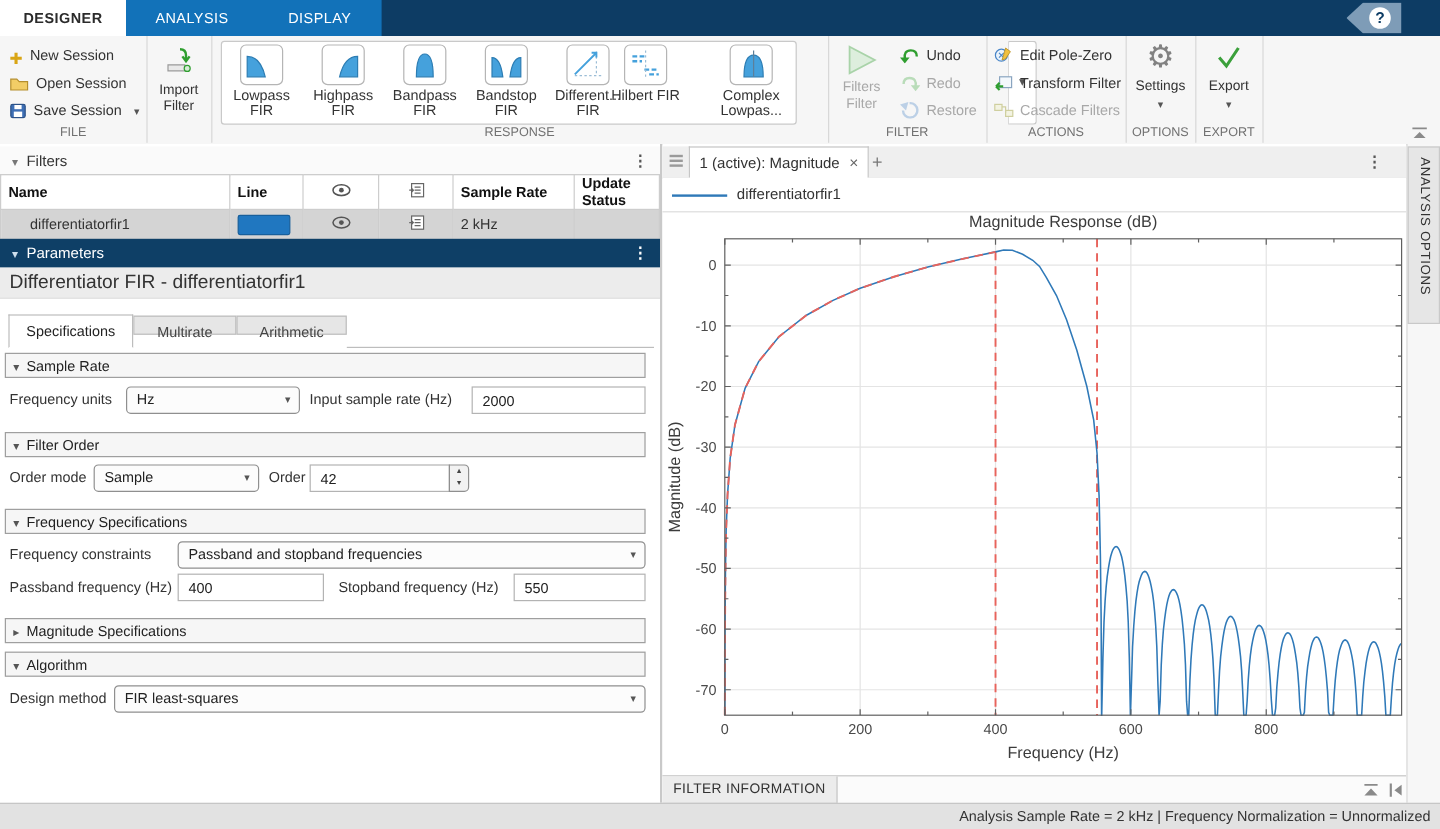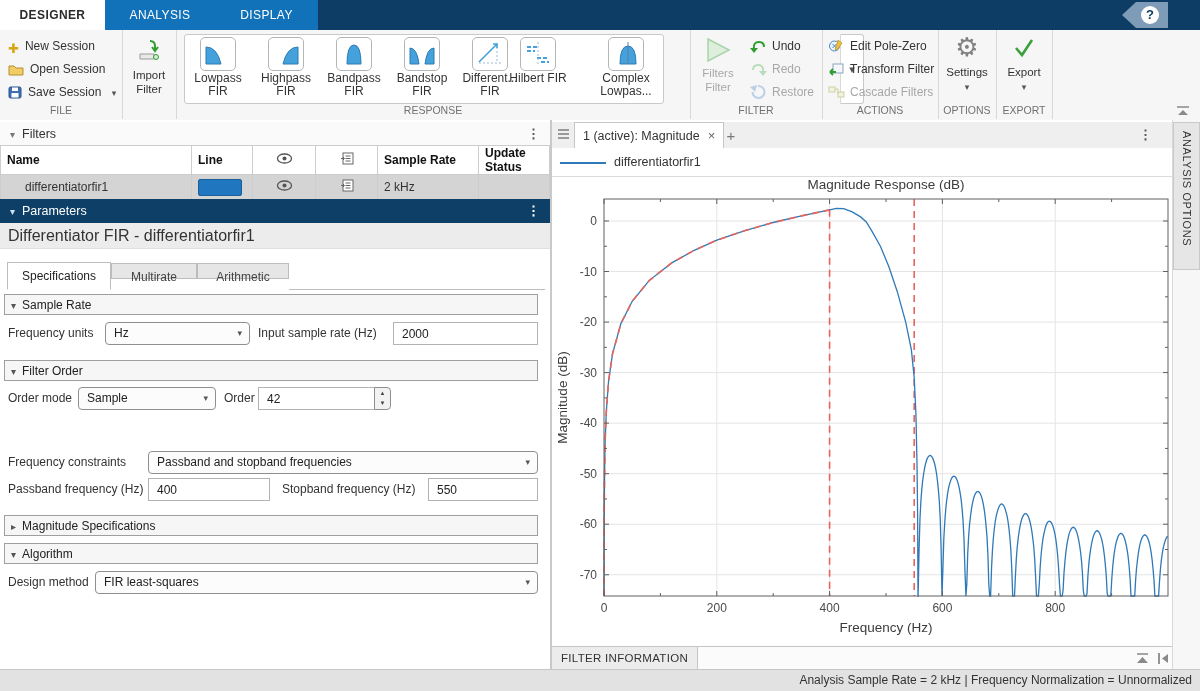--- a/index.html
+++ b/index.html
@@ -374,20 +374,23 @@
   <div class="dd" style="left:78px;top:267px;width:138px;">
     <span>Sample</span><span class="ddc">▾</span>
   </div>
   <div class="lbl" style="left:224px;top:266px;">Order</div>
   <input class="inp" style="left: 258px; top: 267px; width: 117px;" value="42">
   <div class="spinbox" style="left:374px;top:267px;">
     <div>▲</div>
     <div>▼</div>
   </div>
 
+  <div class="sechead" style="top:304px;">
+    <span class="tri">▾</span><span>Frequency Specifications</span>
+  </div>
   <div class="lbl" style="left:8px;top:330px;">Frequency constraints</div>
   <div class="dd" style="left:148px;top:331px;width:390px;">
     <span>Passband and stopband frequencies</span><span class="ddc">▾</span>
   </div>
   <div class="lbl" style="left:8px;top:357px;">Passband frequency (Hz)</div>
   <input class="inp" style="left: 148px; top: 358px; width: 122px;" value="400">
   <div class="lbl" style="left:282px;top:357px;">Stopband frequency (Hz)</div>
   <input class="inp" style="left: 428px; top: 358px; width: 110px;" value="550">
 
   <div class="sechead" style="top:395px;">

